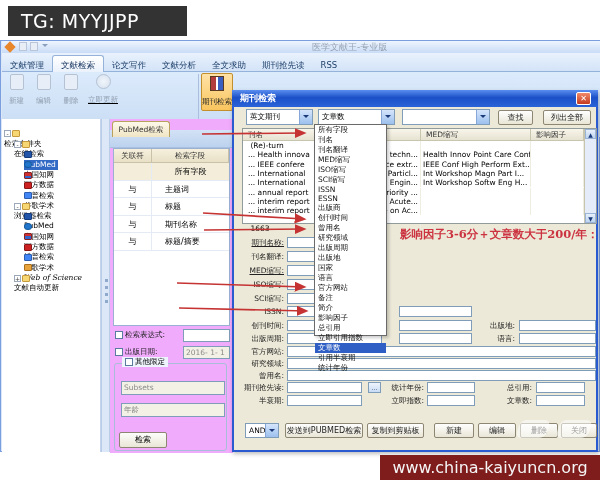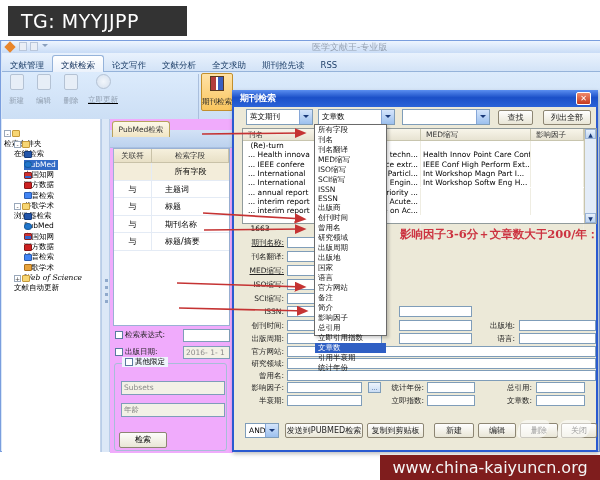--- a/index.html
+++ b/index.html
@@ -306,21 +306,21 @@
       </div>
       <div class="fr" style="top: 268px;">
         <div class="fl" style="left: 2px; width: 48px;">研究领域:</div>
         <div class="fi" style="left: 53px; width: 309px;"></div>
       </div>
       <div class="fr" style="top: 280px; padding-left: 48px;">
         <div class="fl" style="left: 2px; width: 48px;">曾用名:</div>
         <div class="fi" style="left: 53px; width: 309px;"></div>
       </div>
       <div class="fr" style="top: 292px;">
-        <div class="fl" style="left: 2px; width: 48px;">影响因子:</div>
+        <div class="fl" style="left: 2px; width: 48px;">期刊抢先读:</div>
         <div class="fi" style="left: 53px; width: 75px;"></div>
         <div class="fl" style="left: 146px; width: 44px;">统计年份:</div>
         <div class="fi" style="left: 193px; width: 48px;"></div>
         <div class="fl" style="left: 254px; width: 44px;">总引用:</div>
         <div class="fi" style="left: 302px; width: 49px;"></div>
         <div class="fbrowse" style="left: 134px;">...</div>
       </div>
       <div class="fr" style="top: 305px;">
         <div class="fl" style="left: 2px; width: 48px;">半衰期:</div>
         <div class="fi" style="left: 53px; width: 75px;"></div>

